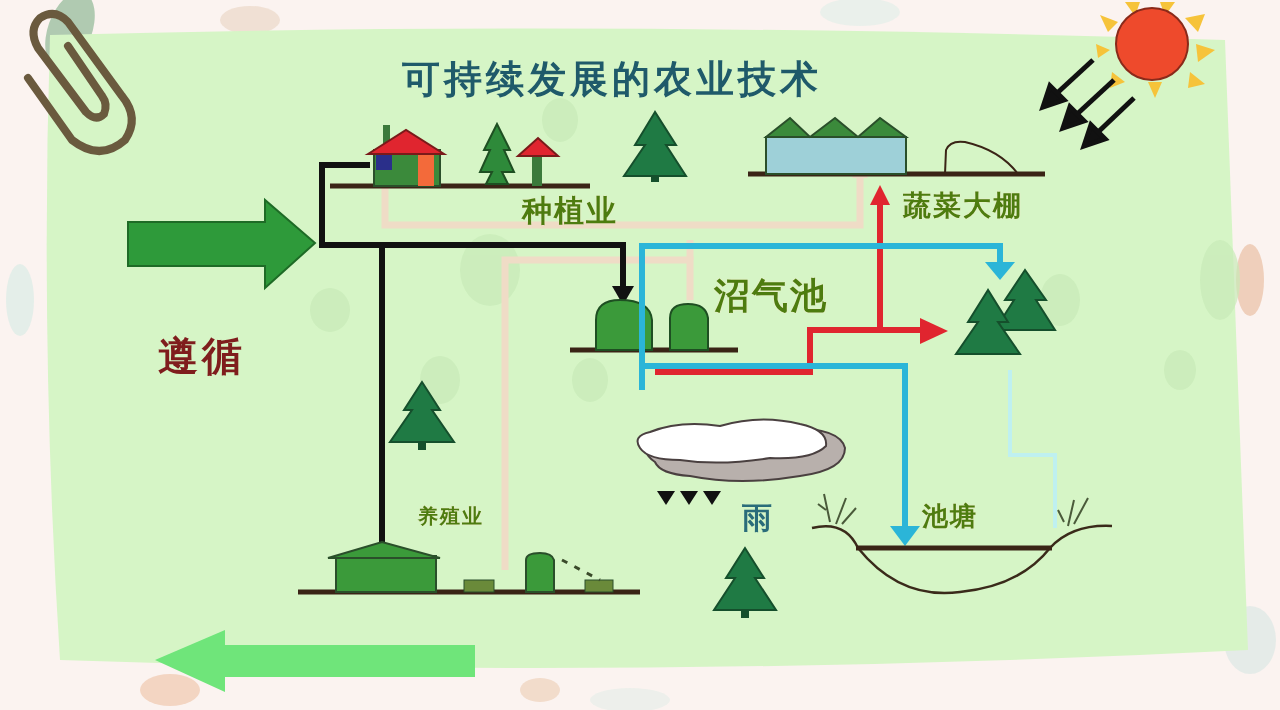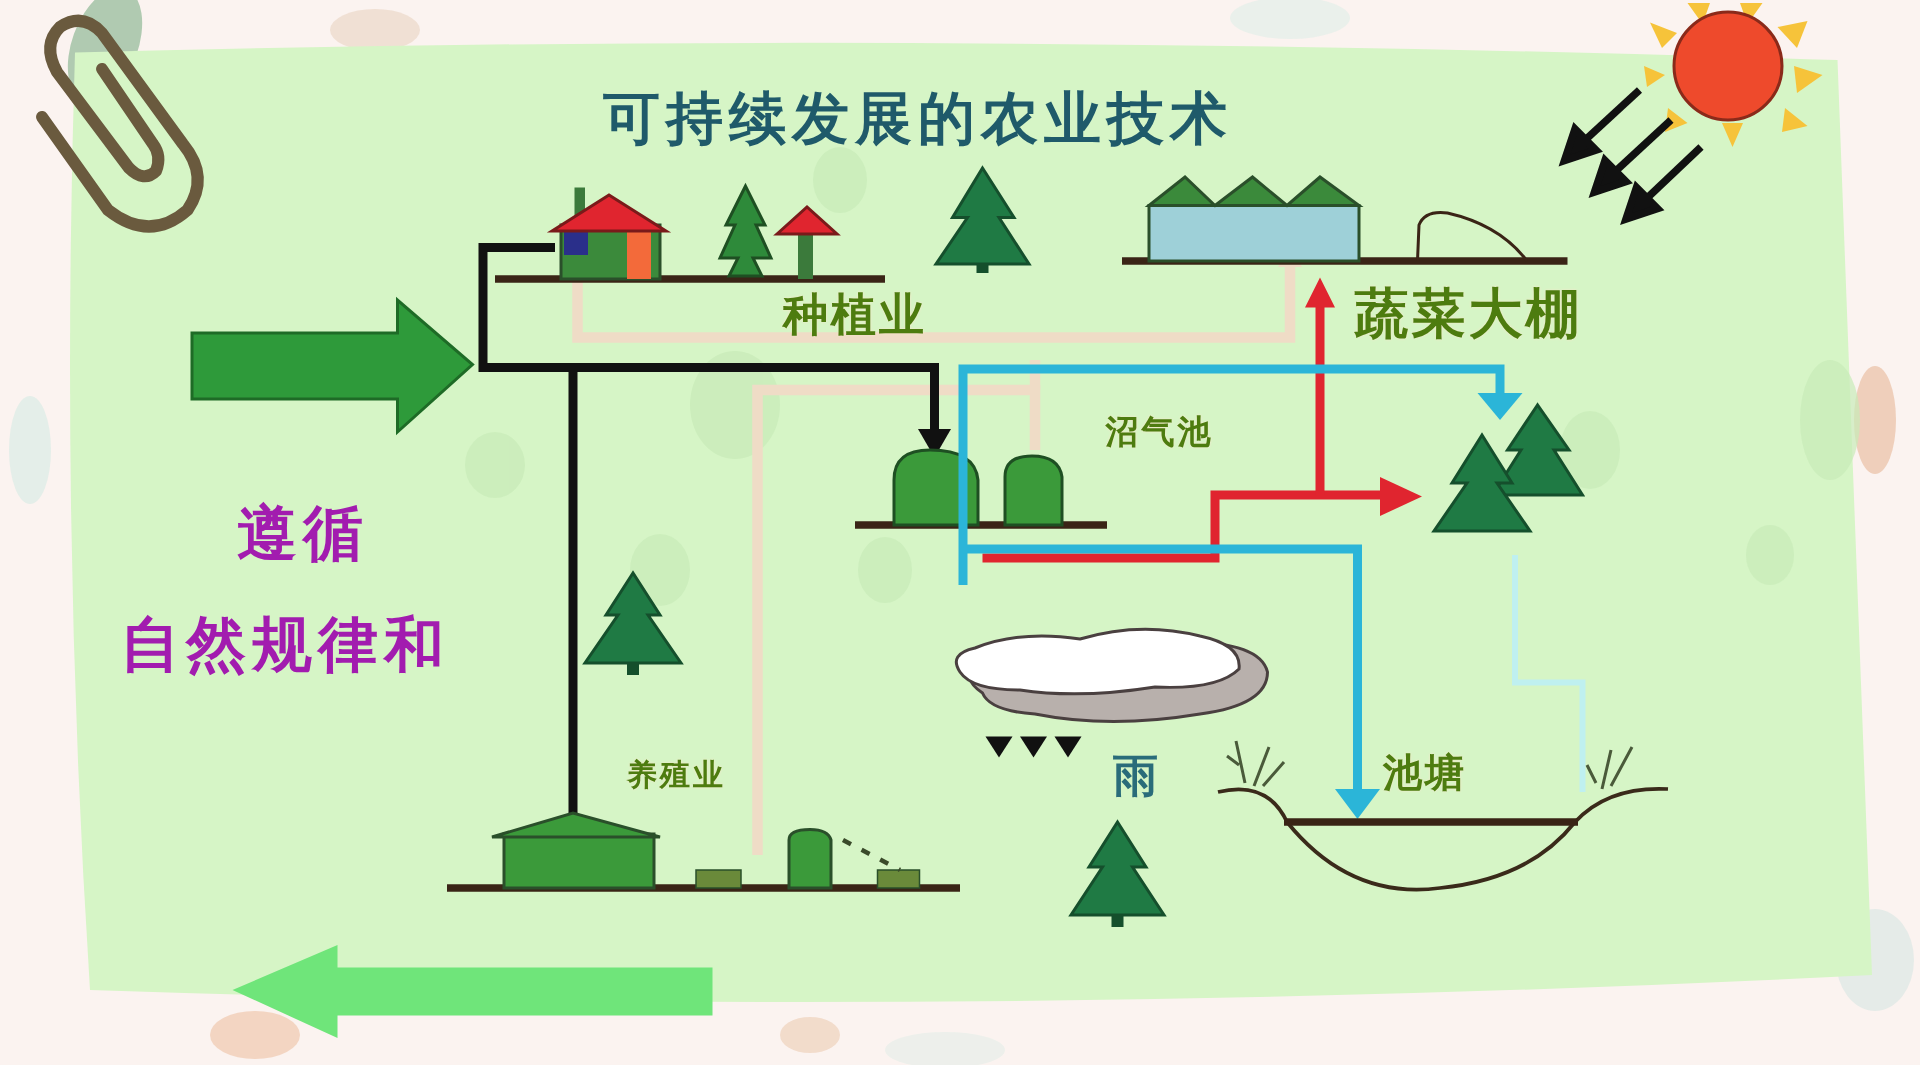--- a/index.html
+++ b/index.html
@@ -9,21 +9,21 @@
     font-family: "DejaVu Sans", "Liberation Sans", sans-serif;
     position: relative;
   }
   #stage { position: absolute; left: 0; top: 0; width: 1280px; height: 710px; }
   .lbl {
     position: absolute; white-space: nowrap; font-weight: bold; line-height: 1;
     letter-spacing: 2px;
   }
   .title { left: 402px; top: 60px; font-size: 38px; color: #1f5a6a; letter-spacing: 4px; }
   .brown { color: #4d7c0f; text-shadow: 0 0 2px #f6e6c9; }
-  .left-text { color: #a21caf; font-size: 40px; letter-spacing: 4px; }
+  .left-text { color: #7f1d1d; font-size: 40px; letter-spacing: 4px; }
   .teal { color: #2a6c7a; }
 </style>
 </head>
 <body>
 
 <div id="stage">
   <svg width="1280" height="710" viewBox="0 0 1280 710" xmlns="http://www.w3.org/2000/svg">
 
     <g opacity="0.6">
       <ellipse cx="250" cy="20" rx="30" ry="14" fill="#e9d4c2"></ellipse>
@@ -190,22 +190,21 @@
         <path d="M830 522 L824 494 M836 524 L846 498 M842 524 L856 508 M826 510 L818 504"></path>
         <path d="M1068 526 L1074 500 M1074 524 L1088 498 M1064 522 L1058 510"></path>
       </g>
     </g>
   </svg>
 
   
   <div class="lbl title">可持续发展的农业技术</div>
 
   <div class="lbl left-text" style="left:158px; top:336px;">遵循</div>
-  <div class="lbl left-text" style="left:80px; top:410px;">自然规律和</div>
 
   <div class="lbl brown" style="left:522px; top:196px; font-size:30px;">种植业</div>
-  <div class="lbl brown" style="left:903px; top:192px; font-size:36px;">蔬菜大棚</div>
-  <div class="lbl brown" style="left:714px; top:278px; font-size:22px;margin-left:23px;">沼气池</div>
+  <div class="lbl brown" style="left:903px; top:192px; font-size:28px;">蔬菜大棚</div>
+  <div class="lbl brown" style="left:714px; top:278px; font-size:36px;">沼气池</div>
   <div class="lbl brown" style="left:418px; top:506px; font-size:20px;">养殖业</div>
   <div class="lbl teal" style="left:742px; top:503px; font-size:30px;">雨</div>
   <div class="lbl brown" style="left:922px; top:503px; font-size:26px;">池塘</div>
 
 </div>
 
 </body></html>

